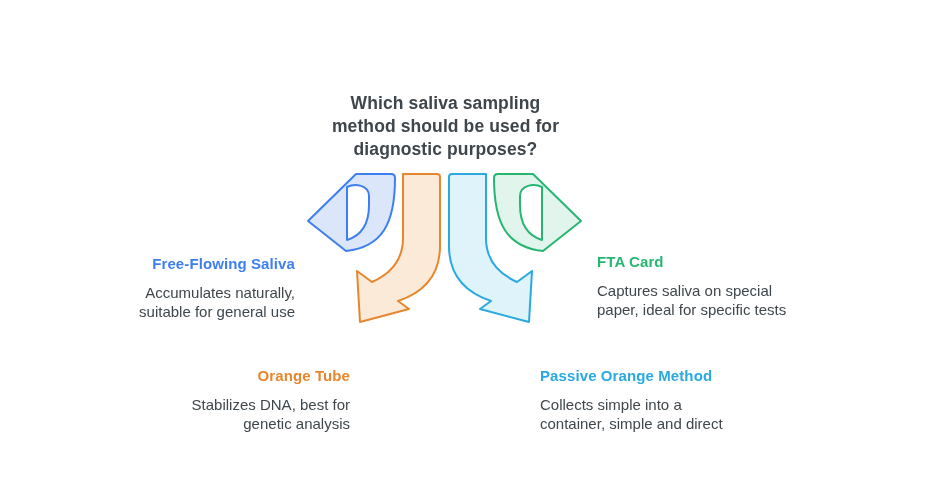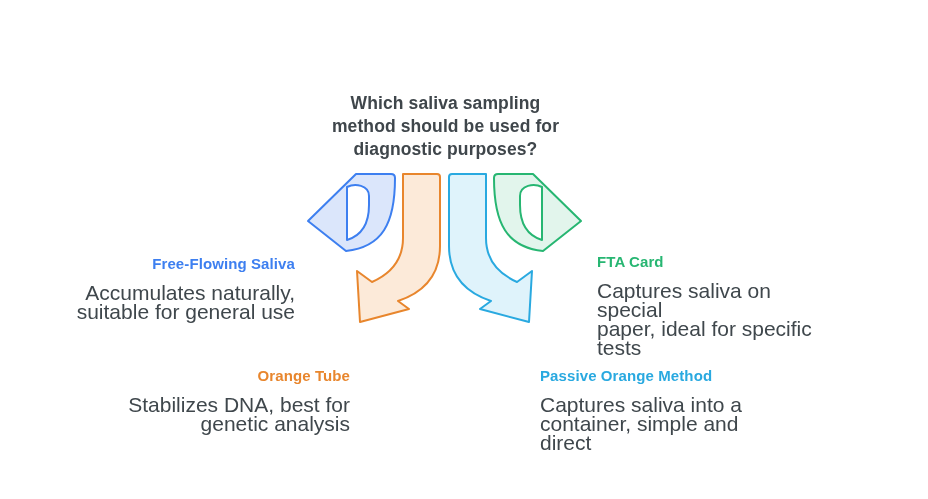--- a/index.html
+++ b/index.html
@@ -11,21 +11,21 @@
     position:absolute;left:270px;top:92px;width:351px;
     text-align:center;font-size:17.5px;font-weight:700;line-height:23px;
     color:#3f464b;white-space:pre-line;letter-spacing:.1px;
   }
   .arrows{position:absolute;left:0;top:0;width:928px;height:499px;}
   .section{position:absolute;}
   .section.align-right{text-align:right;}
   .section.align-left{text-align:left;}
   .method-label{font-size:15px;font-weight:700;line-height:18px;letter-spacing:.1px;margin-top:44px;}
   .method-desc{
-    margin-top:10px;font-size:21px;font-weight:400;line-height:19px;
+    margin-top:10px;font-size:15px;font-weight:400;line-height:19px;
     color:#3f474c;white-space:pre-line;
   }
 </style>
 </head>
 <body>
 
 <div class="canvas">
 
   <div class="title">Which saliva sampling
 method should be used for
@@ -55,17 +55,17 @@
   </div>
 
   <div class="section align-left" style="left:597px;top:209px;width:235px">
     <div class="method-label" style="color: rgb(39, 182, 114);">FTA Card</div>
     <div class="method-desc">Captures saliva on special
 paper, ideal for specific tests</div>
   </div>
 
   <div class="section align-left" style="left:540px;top:323px;width:240px">
     <div class="method-label" style="color: rgb(41, 169, 224);">Passive Orange Method</div>
-    <div class="method-desc">Captures saliva into a
+    <div class="method-desc">Collects simple into a
 container, simple and direct</div>
   </div>
 
 </div>
 
 </body></html>

